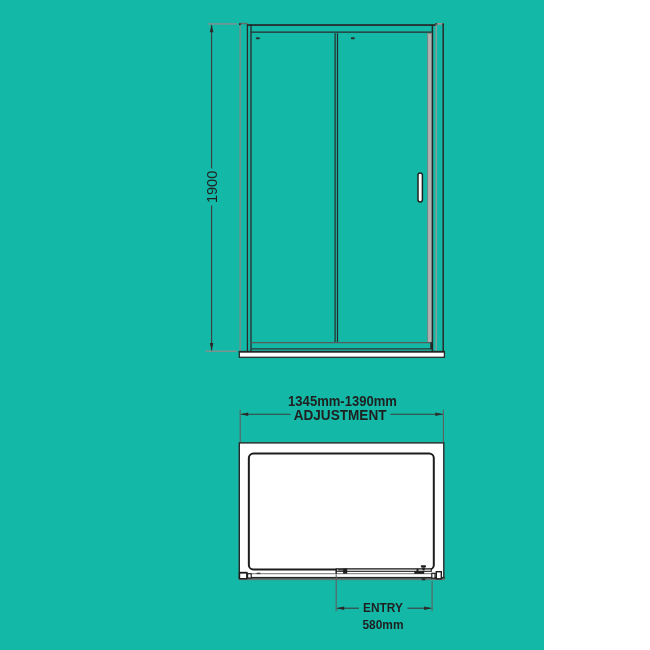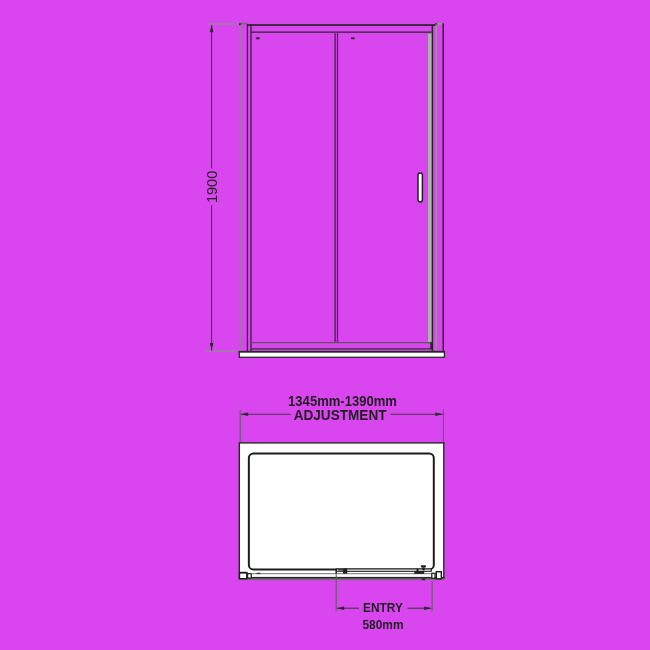--- a/index.html
+++ b/index.html
@@ -1,17 +1,17 @@
 <!DOCTYPE html>
 <html><head>
 <meta charset="utf-8">
 <title>Sliding Shower Door Diagram</title>
 <style>
   html,body{margin:0;padding:0;background:#ffffff;}
-  .page{width:650px;height:650px;position:relative;background:#d946ef;overflow:hidden;}
+  .page{width:544px;height:650px;position:relative;background:#14b8a6;overflow:hidden;}
   svg{position:absolute;left:0;top:0;}
   text{font-family:"Liberation Sans", sans-serif;fill:#1f1f1f;}
 </style>
 </head>
 <body>
 <div class="page">
 <svg width="650" height="650" viewBox="0 0 650 650">
 
   <g>
     <line x1="208" y1="23.9" x2="236.8" y2="23.9" stroke="#8d8d8d" stroke-width="1.3"></line>

